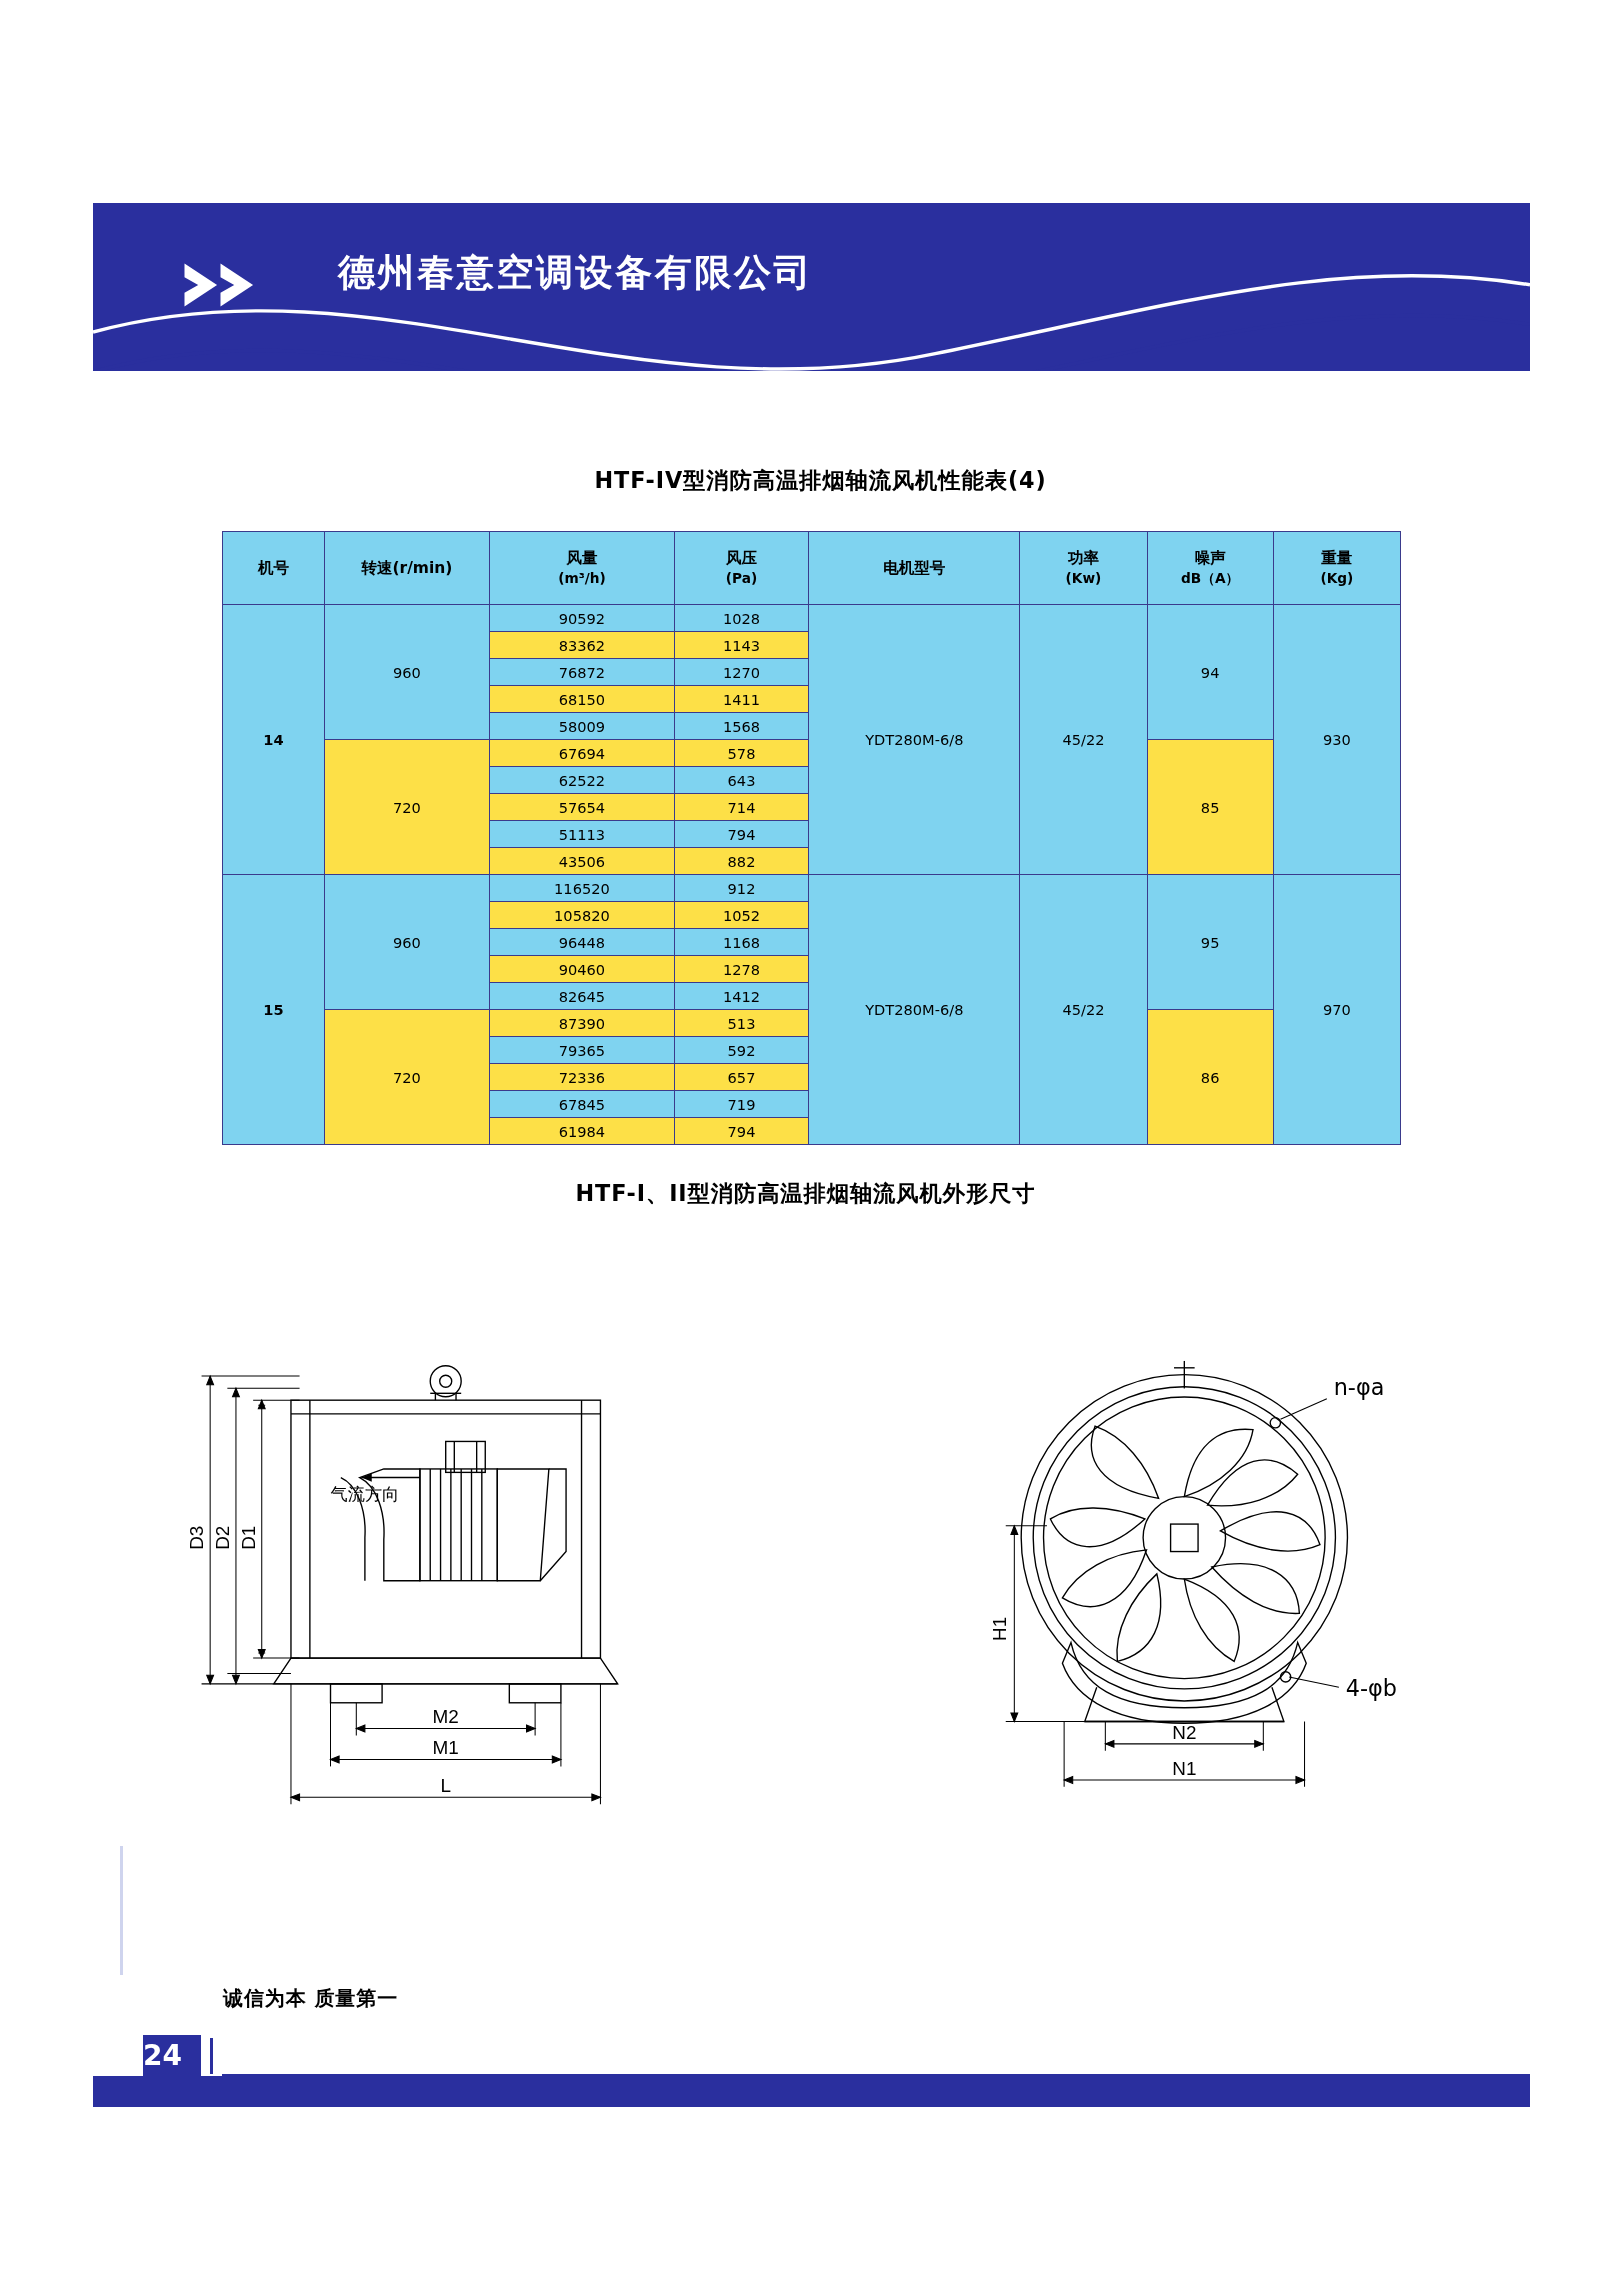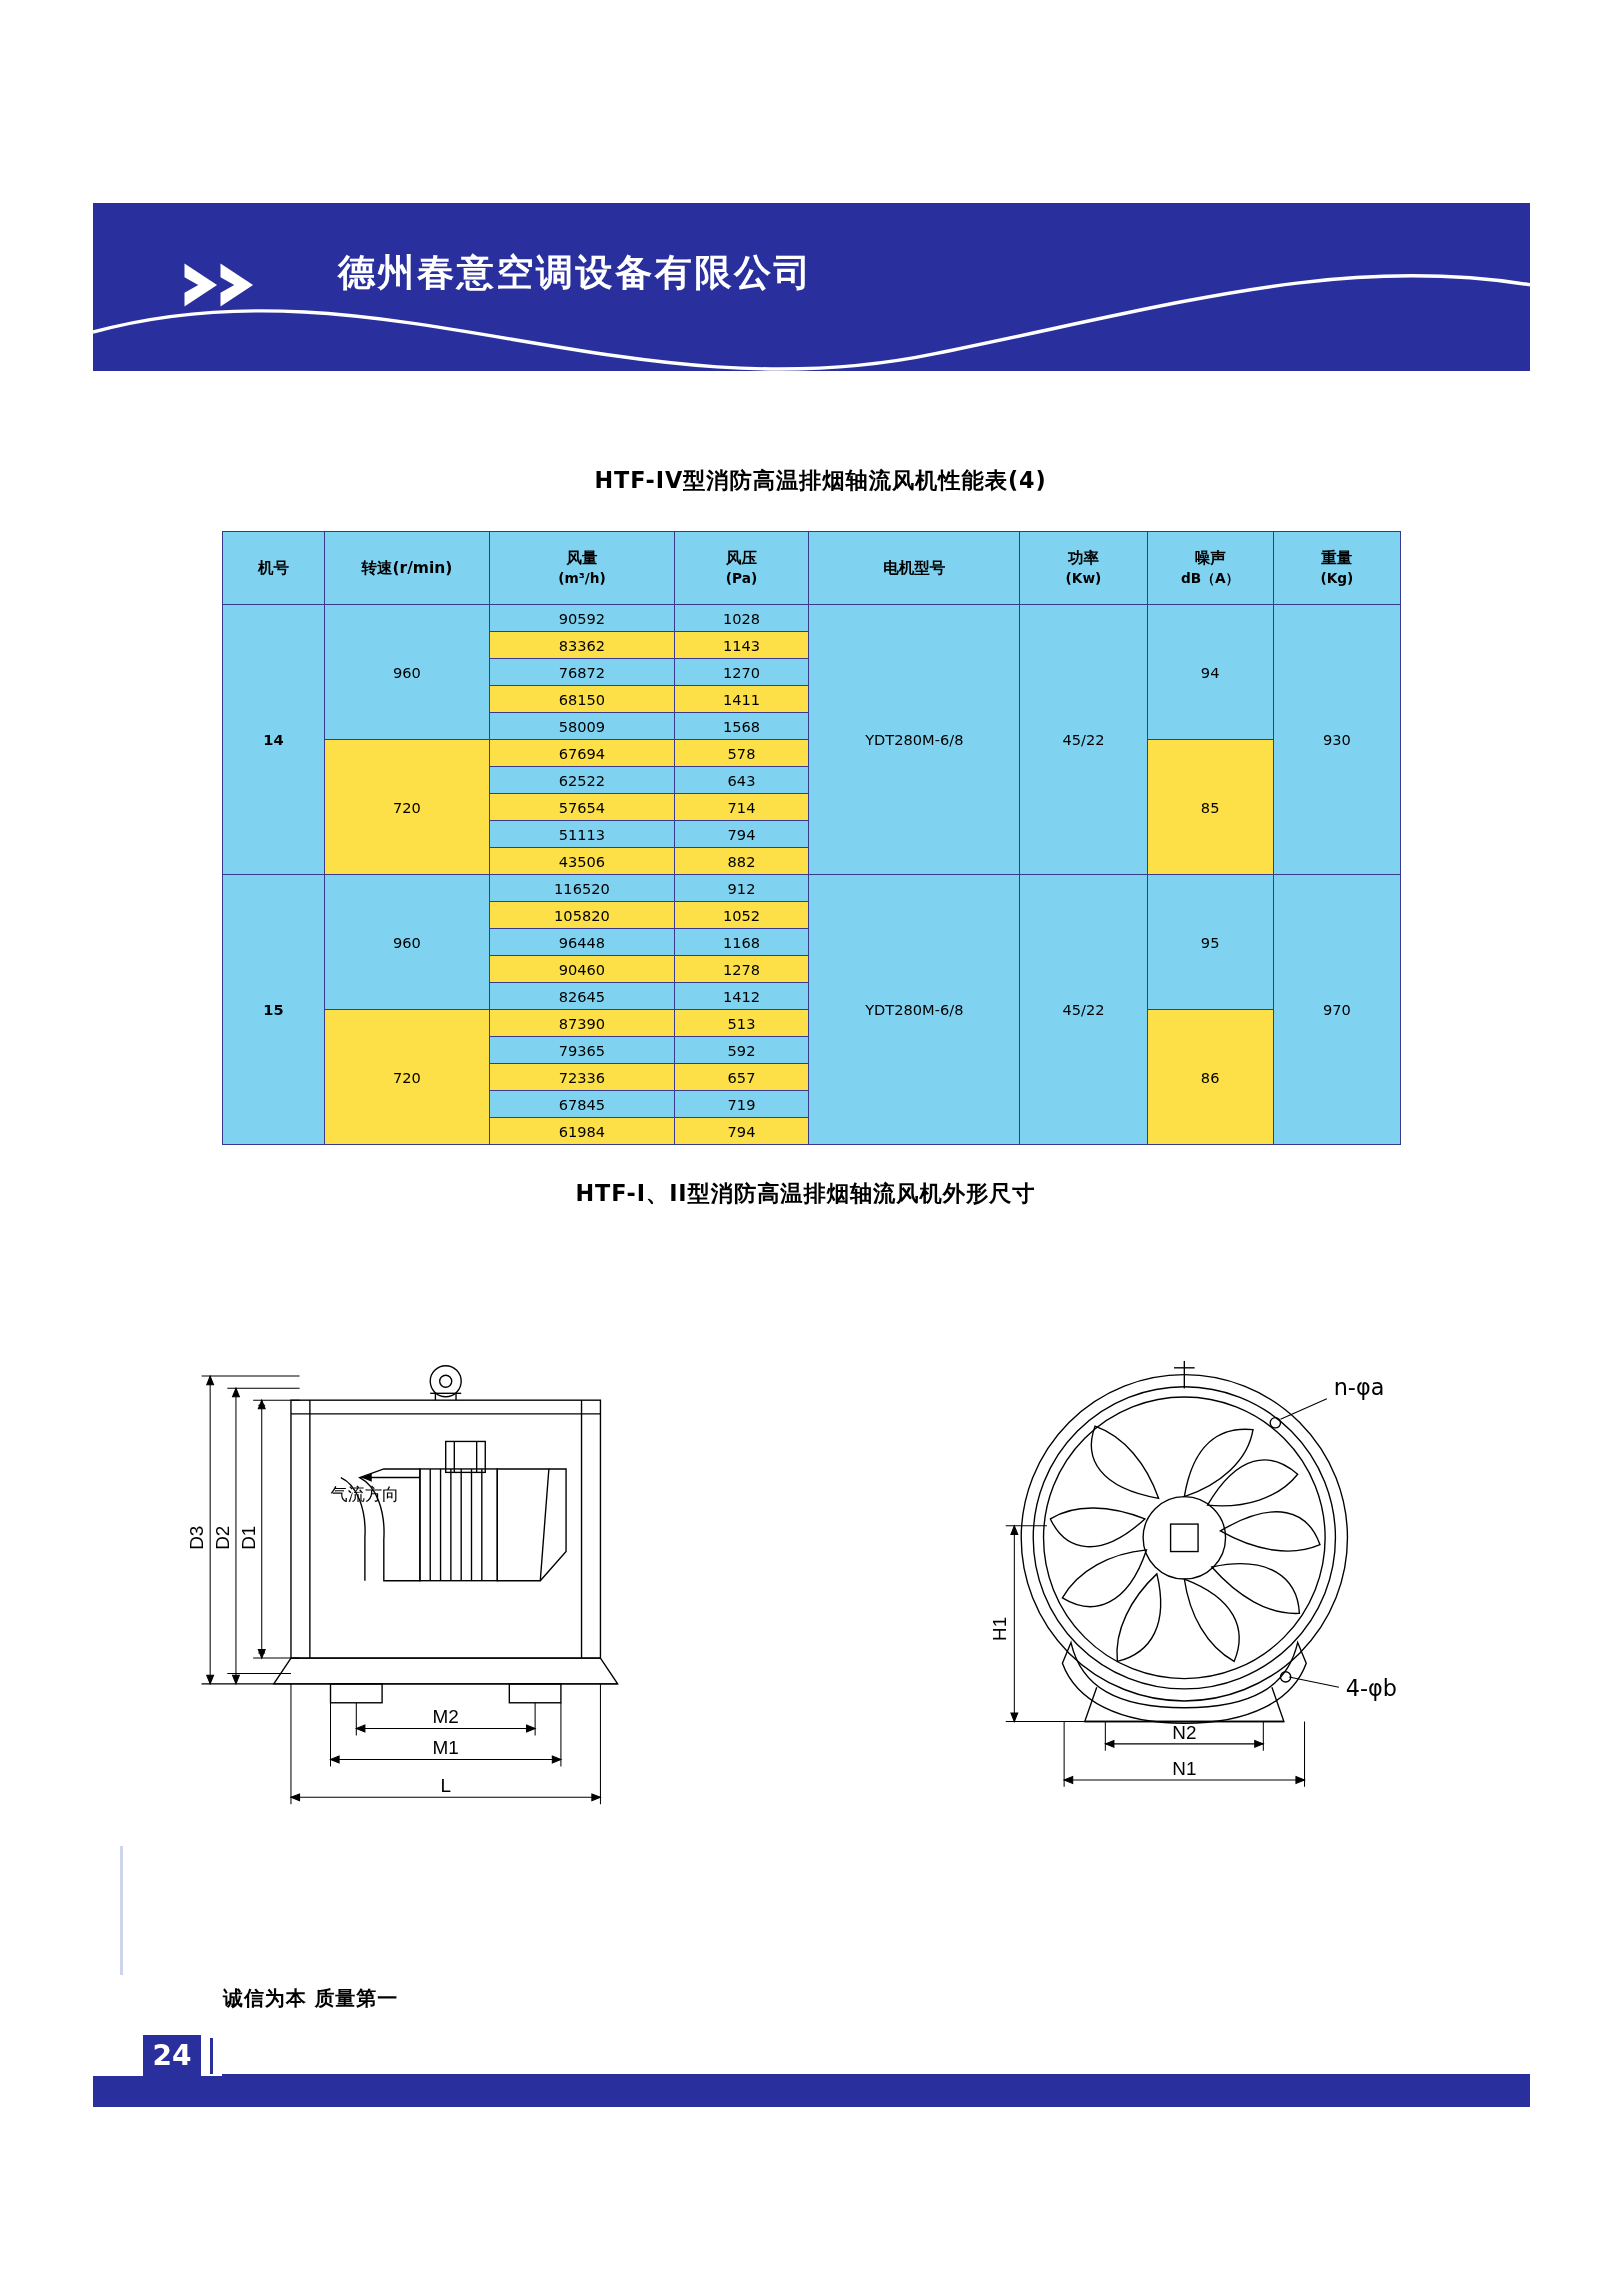--- a/index.html
+++ b/index.html
@@ -166,21 +166,20 @@
   .footer-pagebox {
     position: absolute;
     left: 143px;
     top: 2035px;
     width: 58px;
     height: 41px;
     background: #2a2f9e;
     color: #ffffff;
     font-size: 28px;
     font-weight: bold;
-    text-align: center;
     line-height: 41px;
     font-family: "DejaVu Sans", "Liberation Sans", sans-serif;
   }
   .footer-divider {
     position: absolute;
     left: 210px;
     top: 2038px;
     width: 2.6px;
     height: 36px;
     background: #2a2f9e;

